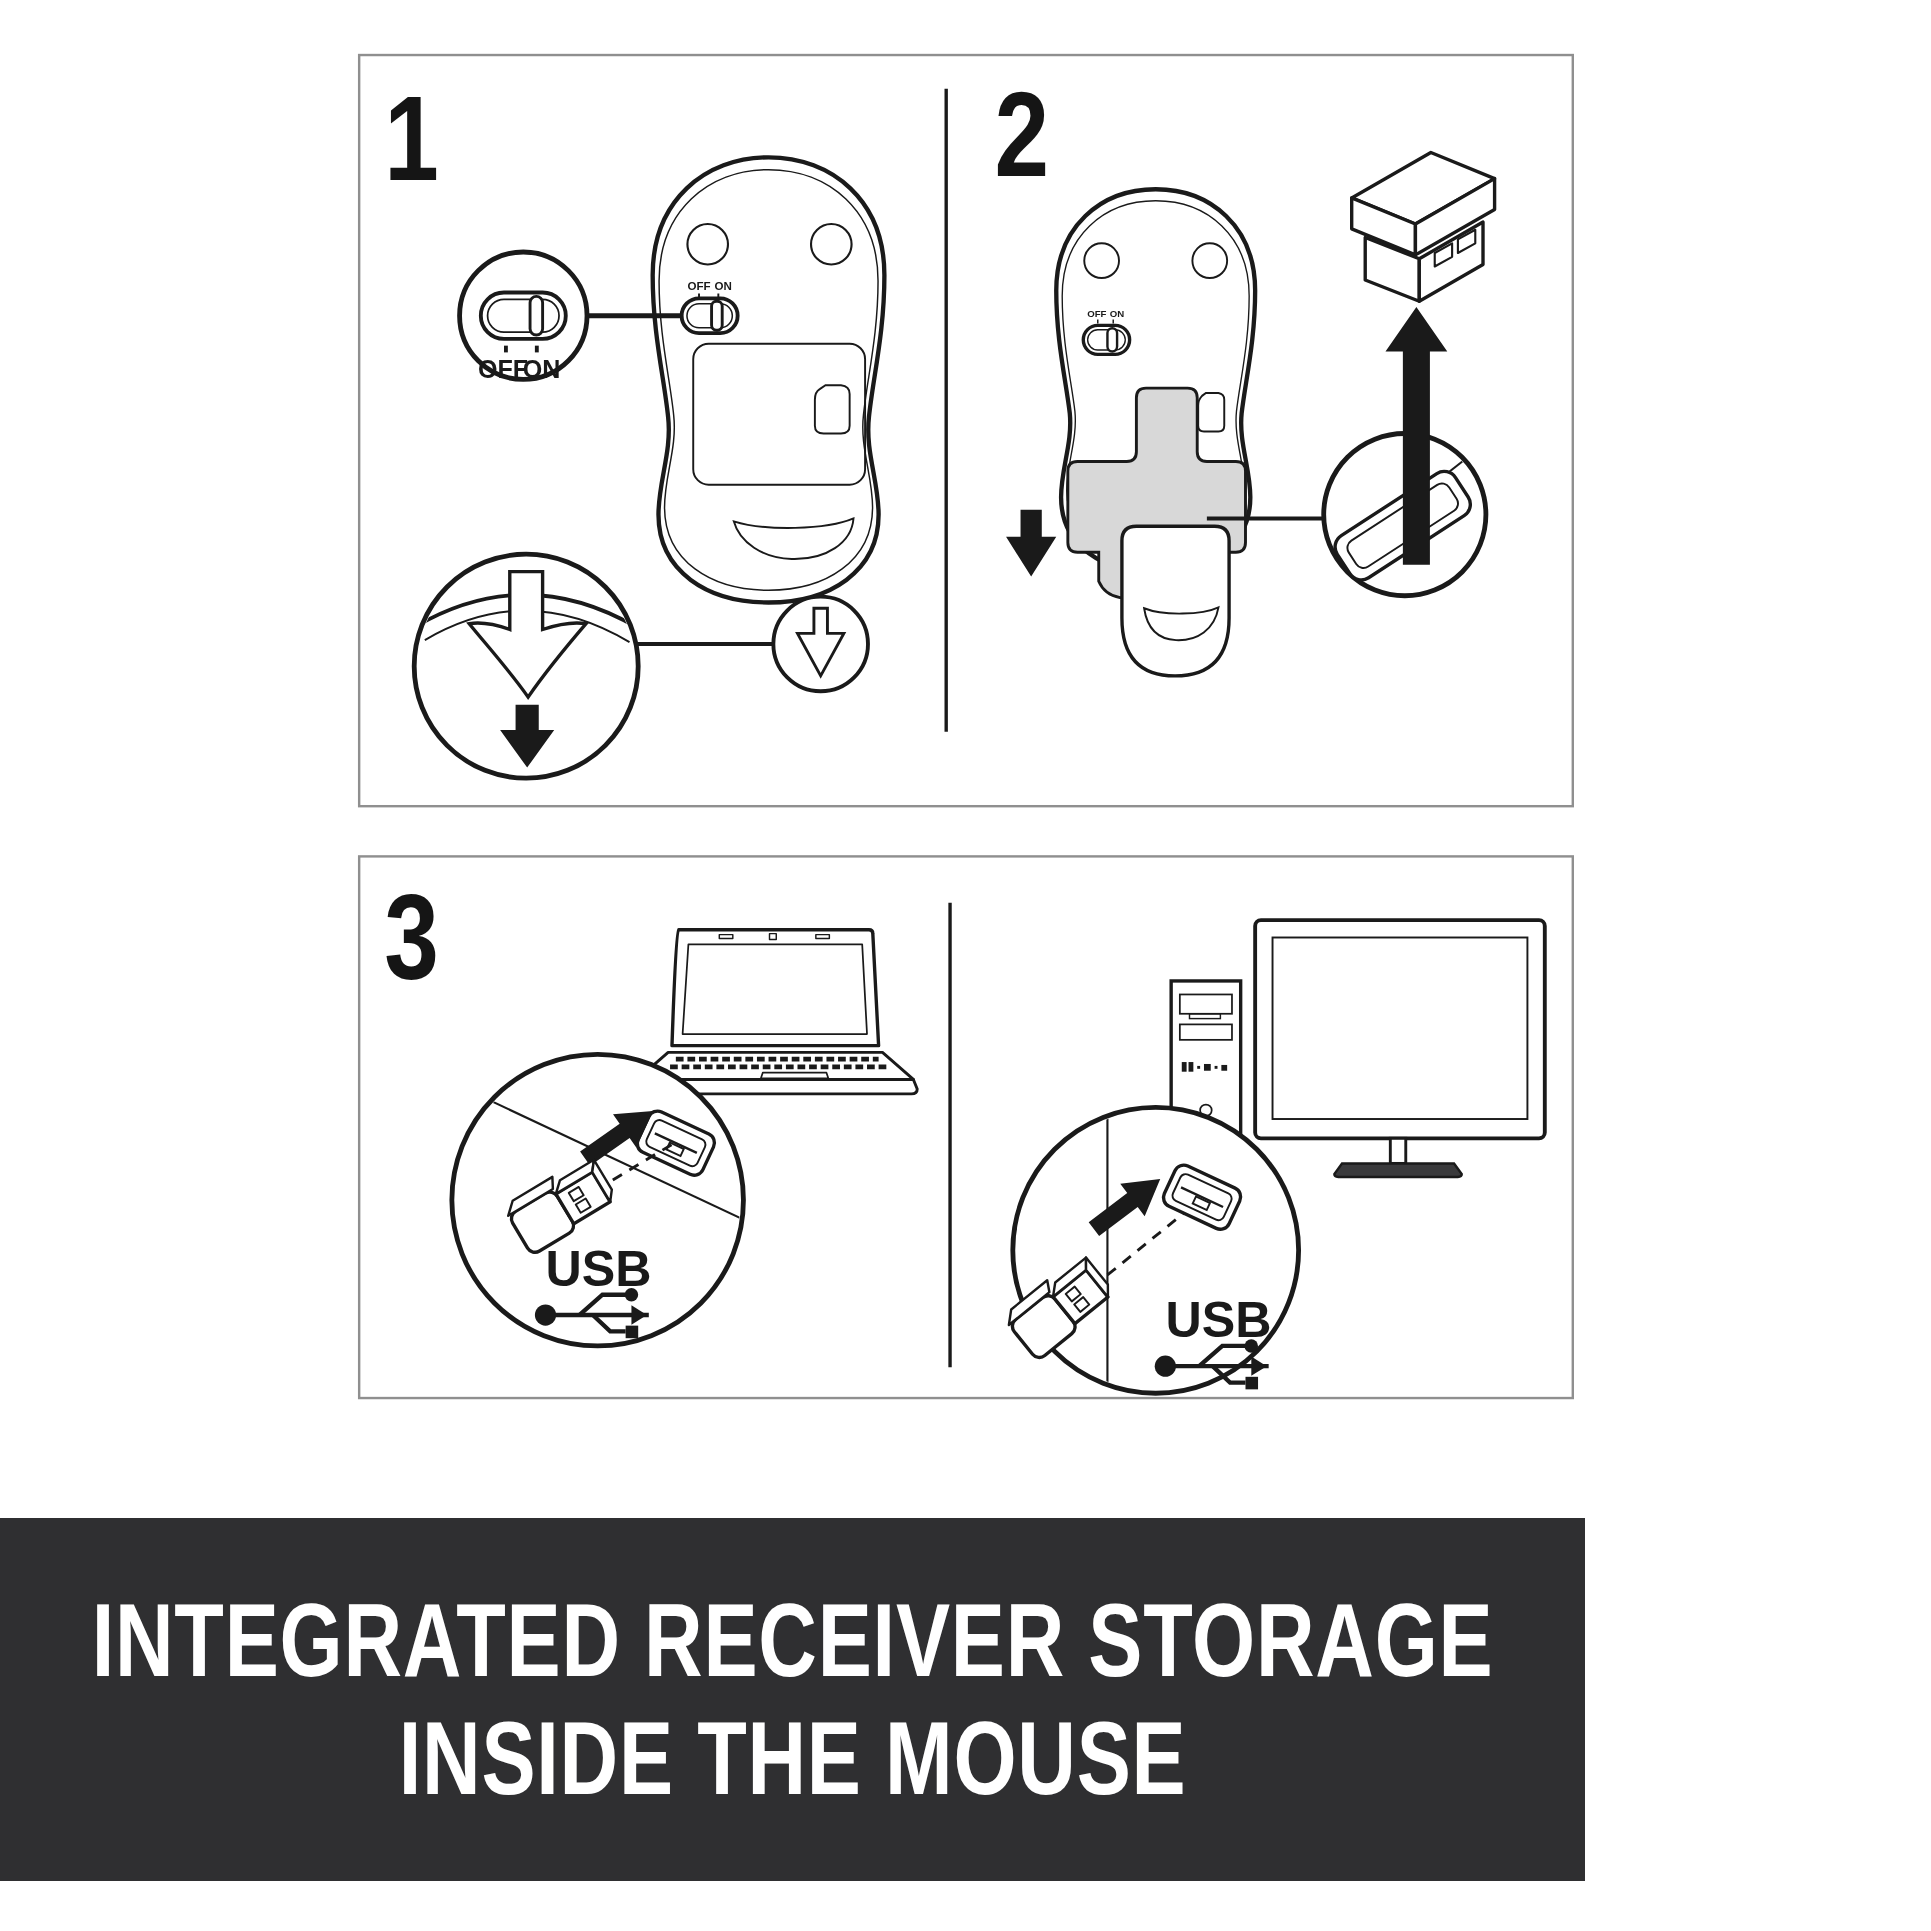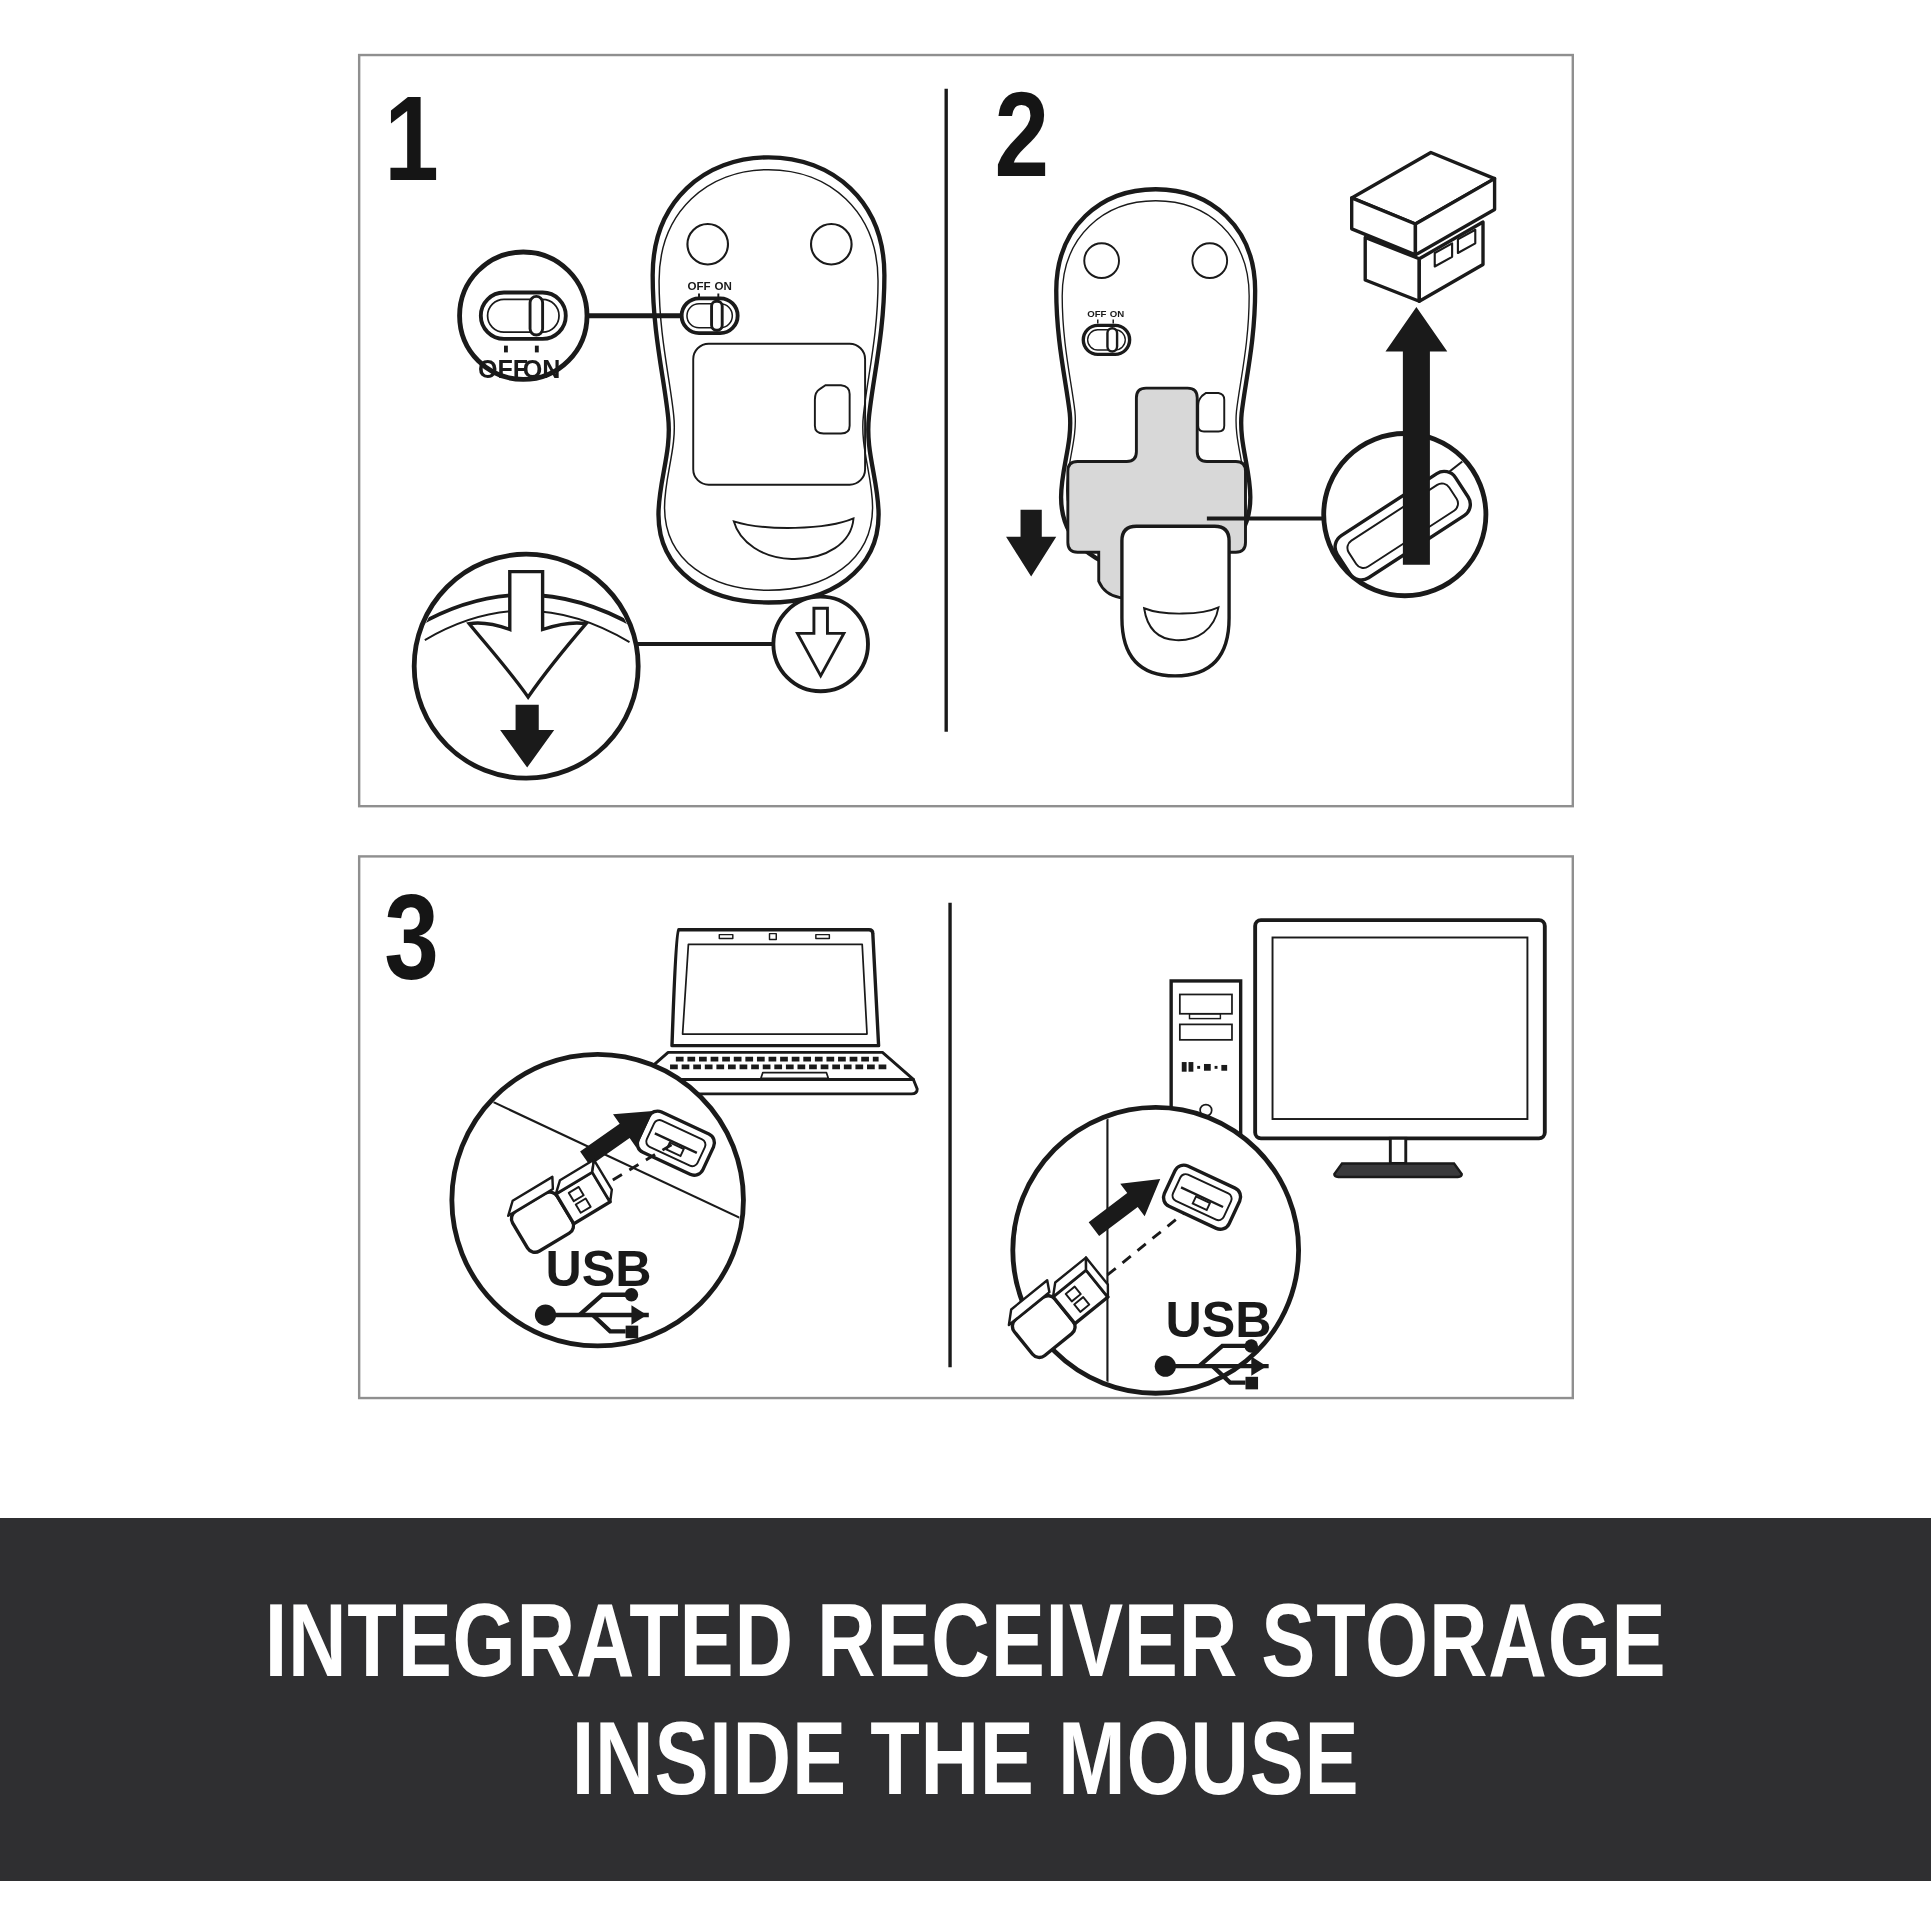--- a/index.html
+++ b/index.html
@@ -1,21 +1,21 @@
 <!DOCTYPE html>
 <html><head>
 <meta charset="utf-8">
 <style>
   html,body{margin:0;padding:0;background:#ffffff;}
   .stage{position:relative;width:1931px;height:1931px;background:#ffffff;overflow:hidden;
          font-family:"Liberation Sans",sans-serif;}
   .art{position:absolute;left:0;top:0;}
   .lbl{font-family:"Liberation Sans",sans-serif;font-weight:700;fill:#1a1a1a;}
   .stepnum{font-family:"Liberation Sans",sans-serif;font-weight:700;fill:#151515;}
-  .banner{position:absolute;left:0;top:1518px;width:1931px;height:363px;background:#2f2f31;
+  .banner{position:absolute;left:0;top:1518px;width:1585px;height:363px;background:#2f2f31;
           display:flex;align-items:center;justify-content:center;}
   .banner-inner{display:flex;flex-direction:column;align-items:center;justify-content:center;
           transform:scaleX(0.78);}
   .banner-line{color:#ffffff;font-weight:700;font-size:104px;line-height:1.13;letter-spacing:1px;
           white-space:nowrap;text-transform:uppercase;}
 </style>
 </head>
 <body>
 
 <div class="stage">

